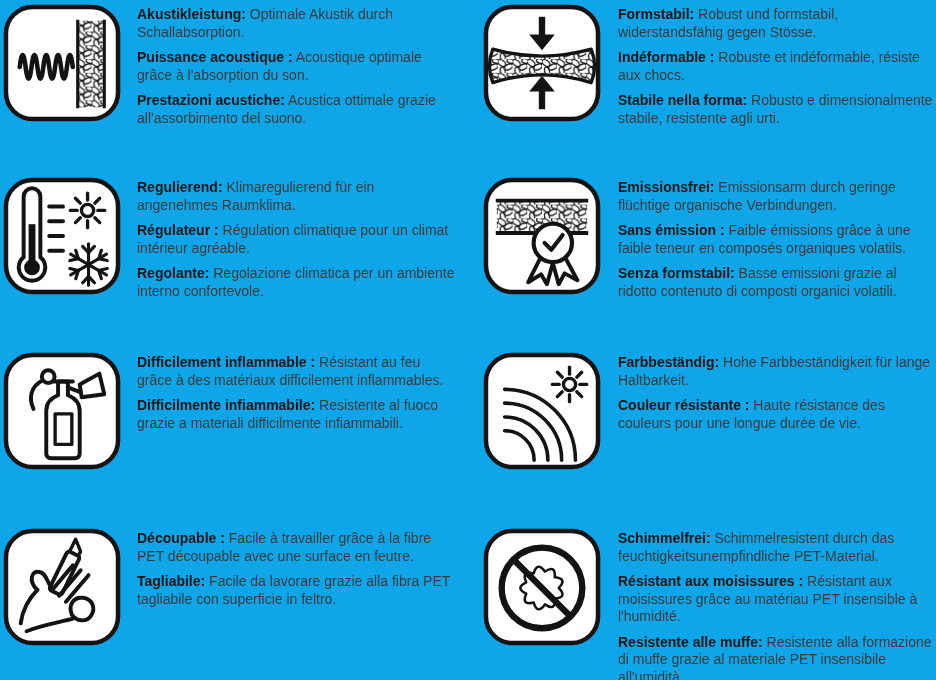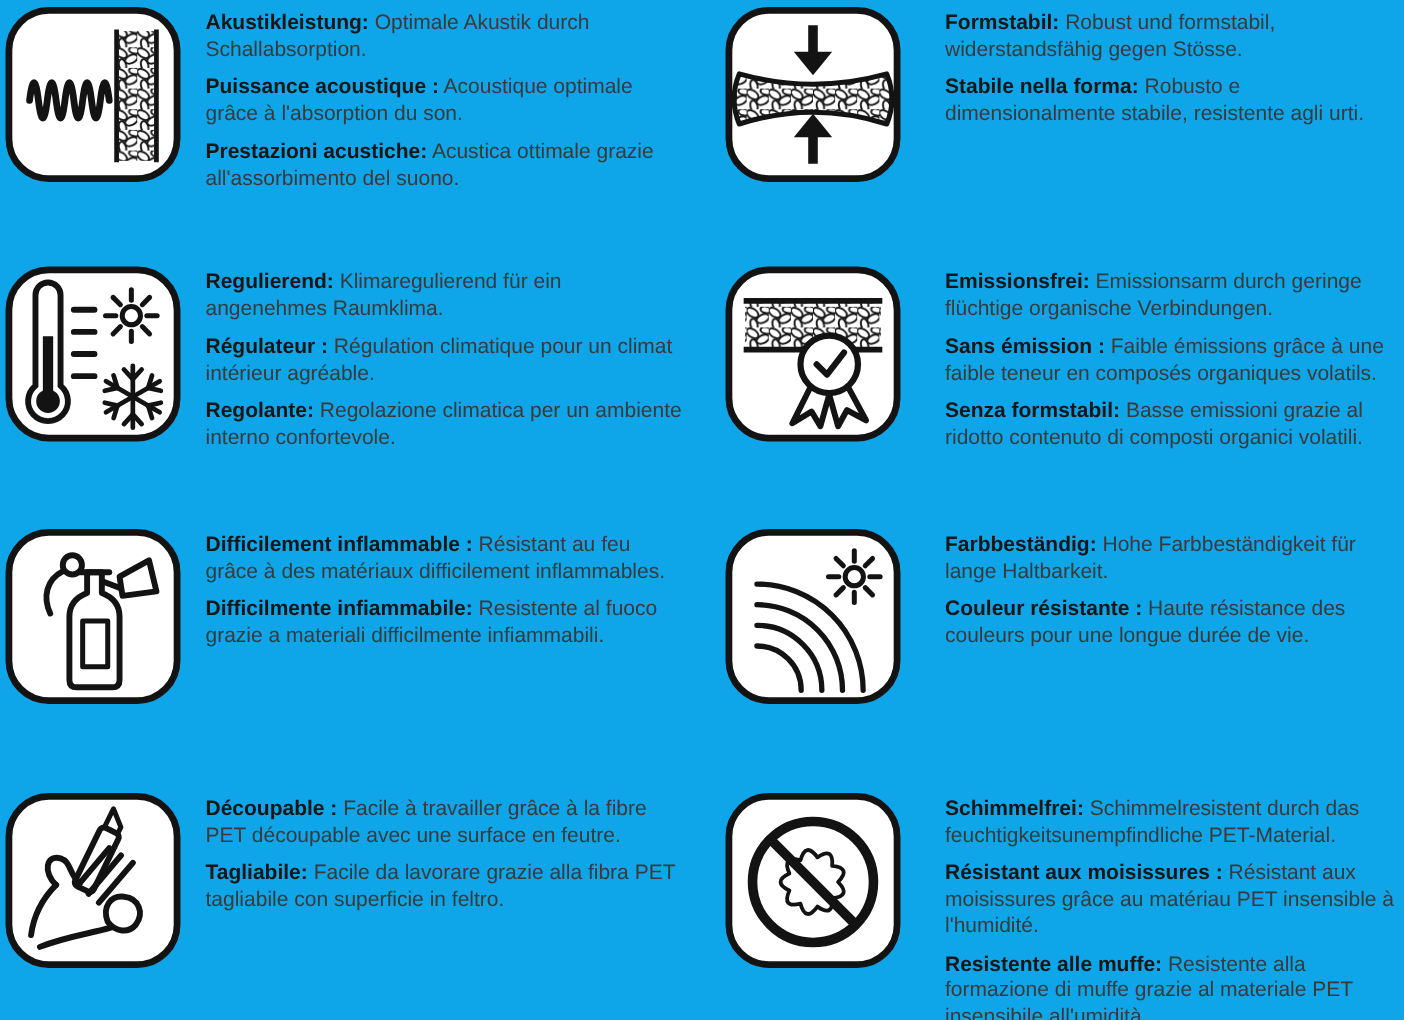--- a/index.html
+++ b/index.html
@@ -7,21 +7,21 @@
         font-family:"Liberation Sans","DejaVu Sans",sans-serif;}
   .grid{display:grid;width:936px;height:680px;
         grid-template-columns:468px 468px;
         grid-template-rows:173px 175px 176px 156px;}
   .cell{display:flex;align-items:flex-start;box-sizing:border-box;padding-top:4px;}
   .cell.c1{padding-left:3px;}
   .cell.c2{padding-left:15px;}
   .iconbox{width:118px;height:118px;flex:0 0 auto;}
   .text{width:318px;padding-top:2px;box-sizing:border-box;}
   .c1 .text{margin-left:16px;}
-  .c2 .text{margin-left:29px;}
+  .c2 .text{margin-left:17px;}
   .text p{margin:0 0 8px 0;font-size:14px;line-height:17.5px;color:#3a3a3a;}
   .text b{color:#161616;font-weight:700;}
   svg{display:block;}
 </style>
 </head>
 <body>
 
 <svg width="0" height="0" style="position:absolute" aria-hidden="true">
   <defs>
     <pattern id="scrib" width="15" height="14" patternUnits="userSpaceOnUse">
@@ -79,20 +79,21 @@
           <g stroke="#131313" stroke-width="6.5">
             <line x1="60" y1="13" x2="60" y2="32"></line>
             <line x1="60" y1="107" x2="60" y2="88"></line>
           </g>
           <polygon points="47,31 73,31 60,47" fill="#131313"></polygon>
           <polygon points="47,89 73,89 60,73" fill="#131313"></polygon>
         </svg>
       </div>
       <div class="text">
         <p><b>Formstabil:</b><span> Robust und formstabil, widerstandsfähig gegen Stösse.</span></p>
+        <p><b>Indéformable :</b><span> Robuste et indéformable, résiste aux chocs.</span></p>
         <p><b>Stabile nella forma:</b><span> Robusto e dimensionalmente stabile, resistente agli urti.</span></p>
       </div>
     </div>
 
     <div class="cell c1">
       <div class="iconbox">
         <svg width="118" height="118" viewBox="0 0 120 120">
           <rect x="3" y="3" width="114" height="114" rx="27" fill="#fff" stroke="#131313" stroke-width="4.6"></rect>
           <path d="M21,20 A8.5 8.5 0 0 1 38,20 L38,81.5 A13.5 13.5 0 1 1 21,81.5 Z" fill="#fff" stroke="#131313" stroke-width="4"></path>
           <line x1="29.5" y1="48" x2="29.5" y2="87" stroke="#131313" stroke-width="7"></line>

